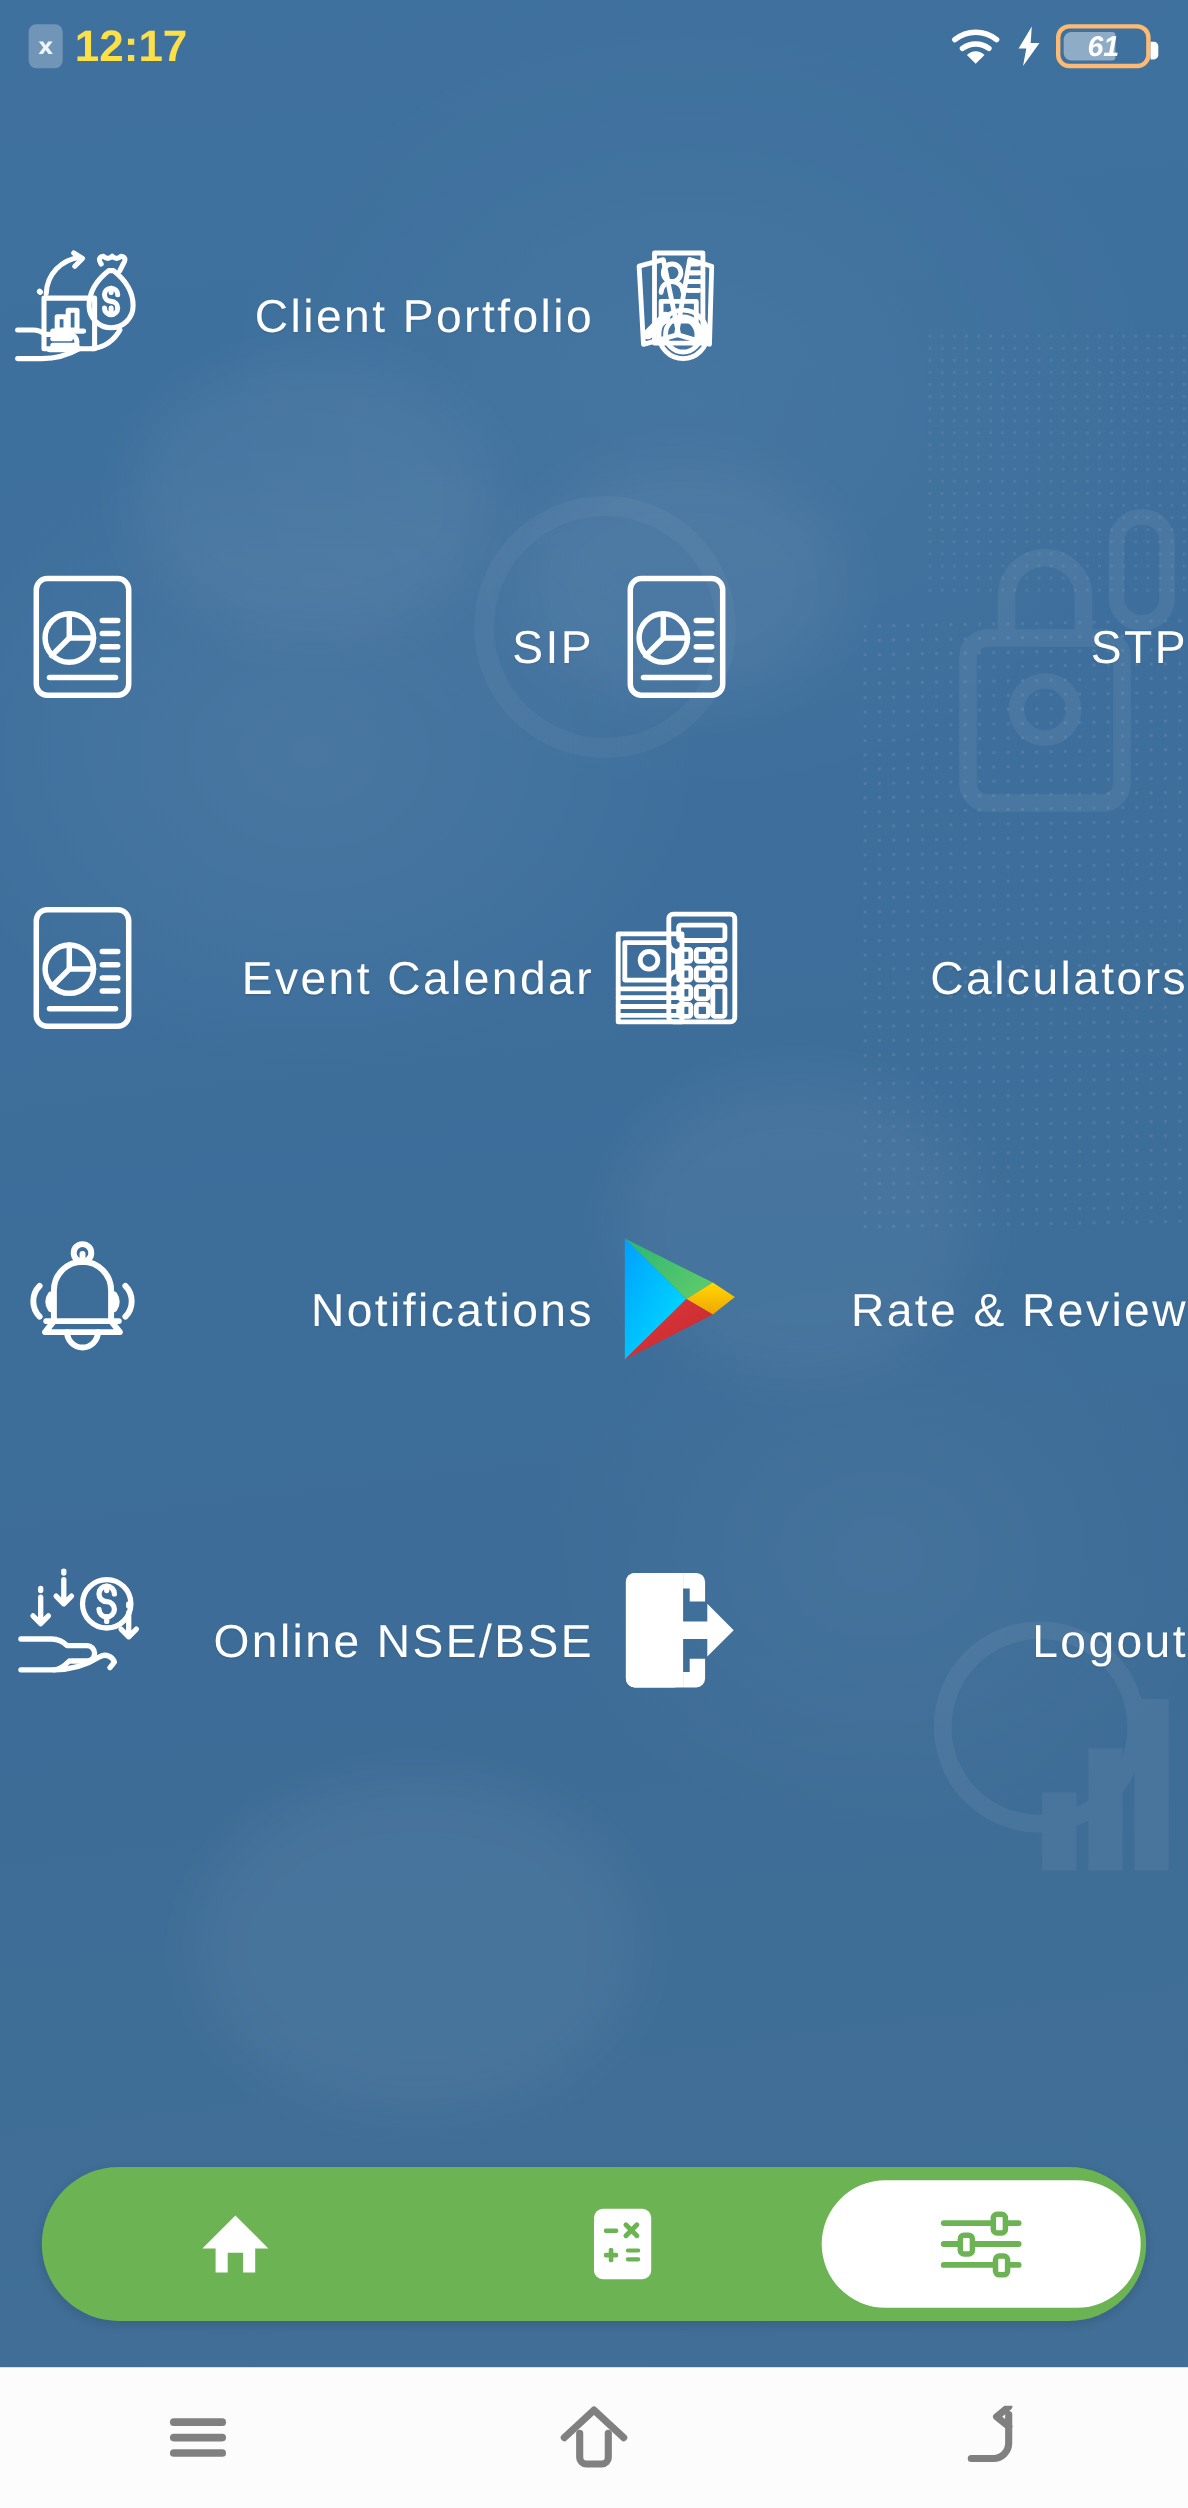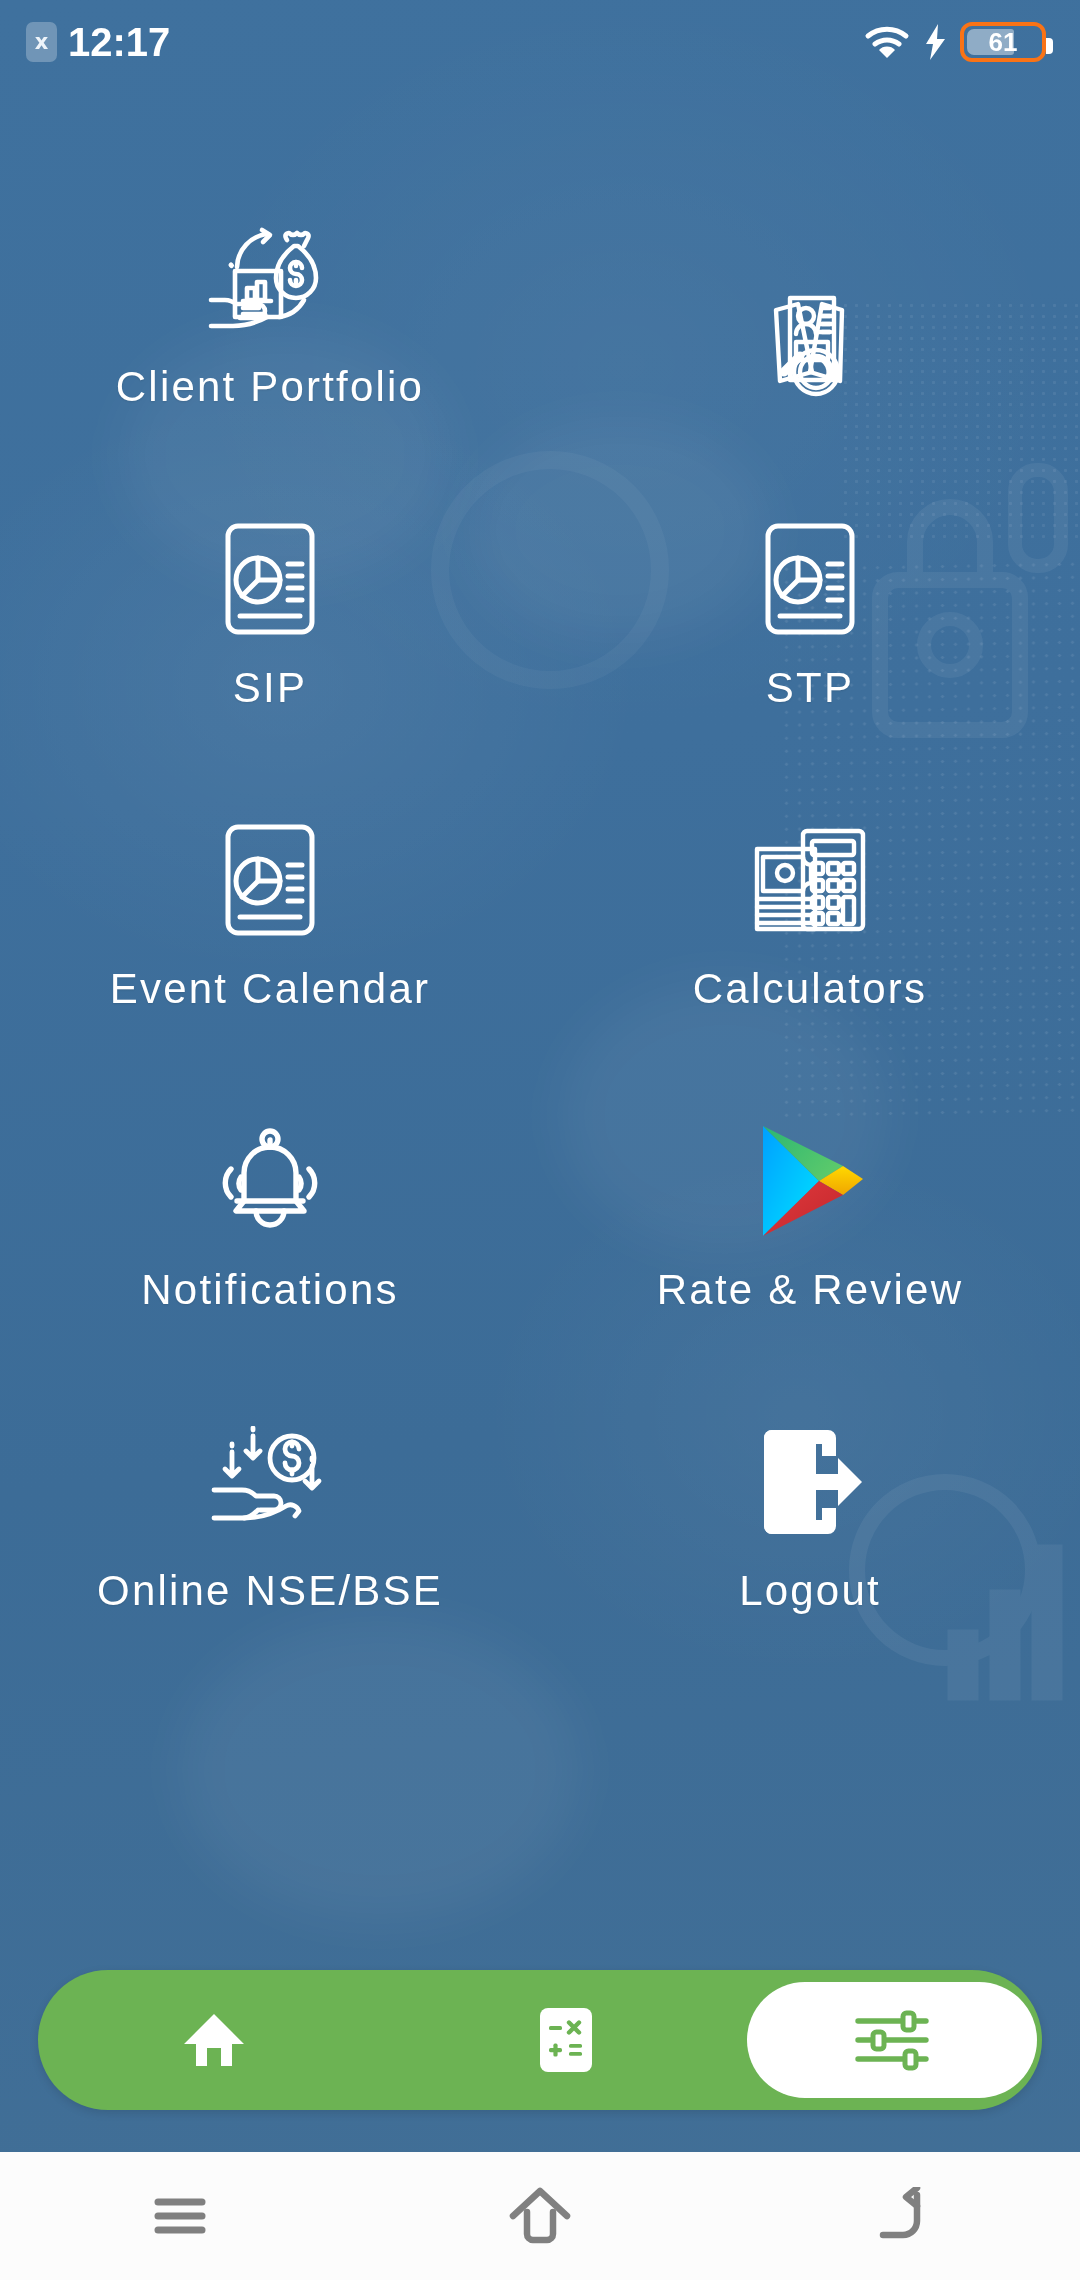--- a/index.html
+++ b/index.html
@@ -62,27 +62,27 @@
   .sb-left { display:flex; align-items:center; gap:11px; }
   .sb-xicon {
     width:31px; height:40px; border-radius:7px;
     background:rgba(255,255,255,0.26);
     display:flex; align-items:center; justify-content:center;
     font-size:21px; line-height:1; font-weight:600; color:#eef4fa;
   }
   .sb-clock {
     font-family:"Liberation Sans", sans-serif;
     font-size:40px; font-weight:700; letter-spacing:0px;
-    color:#ffffff;
+    color:#fde047;
   }
   .sb-right { display:flex; align-items:center; gap:13px; }
   .sb-batt {
     position:relative;
-    width:86px; height:40px; border:4px solid #f97316; border-radius:12px;
-    display:flex; align-items:center; justify-content:center;
+    width:86px; height:40px; border:4px solid #fdba74; border-radius:12px;
+    display:flex; align-items:center; justify-content:center;font-style:italic;
   }
   .sb-batt::after {
     content:""; position:absolute; right:-11px; top:12px;
     width:7px; height:16px; border-radius:0 4px 4px 0; background:#ffffff;
   }
   .sb-batt-fill {
     position:absolute; left:3px; top:3px; bottom:3px; width:60%;
     background:rgba(255,255,255,0.42); border-radius:7px 3px 3px 7px;
   }
   .sb-batt-num {
@@ -94,22 +94,22 @@
   
   #grid {
     position:absolute; left:0; top:110px; width:1080px;
     display:grid;
     grid-template-columns:1fr 1fr;
     row-gap:0px;
     z-index:10;
   }
   .tile {
     height:301px;
-    display:flex; flex-direction:column;
-    align-items:center; justify-content:flex-end;
+    display:flex; flex-direction:row;
+    align-items:center; justify-content:space-between;
     padding-top:34px;
     cursor:pointer;
   }
   .tile-icon {
     height:130px; width:150px;
     display:flex; align-items:center; justify-content:center;
   }
   .tile-icon svg { display:block; }
   .tile-label {
     margin-top:20px;

